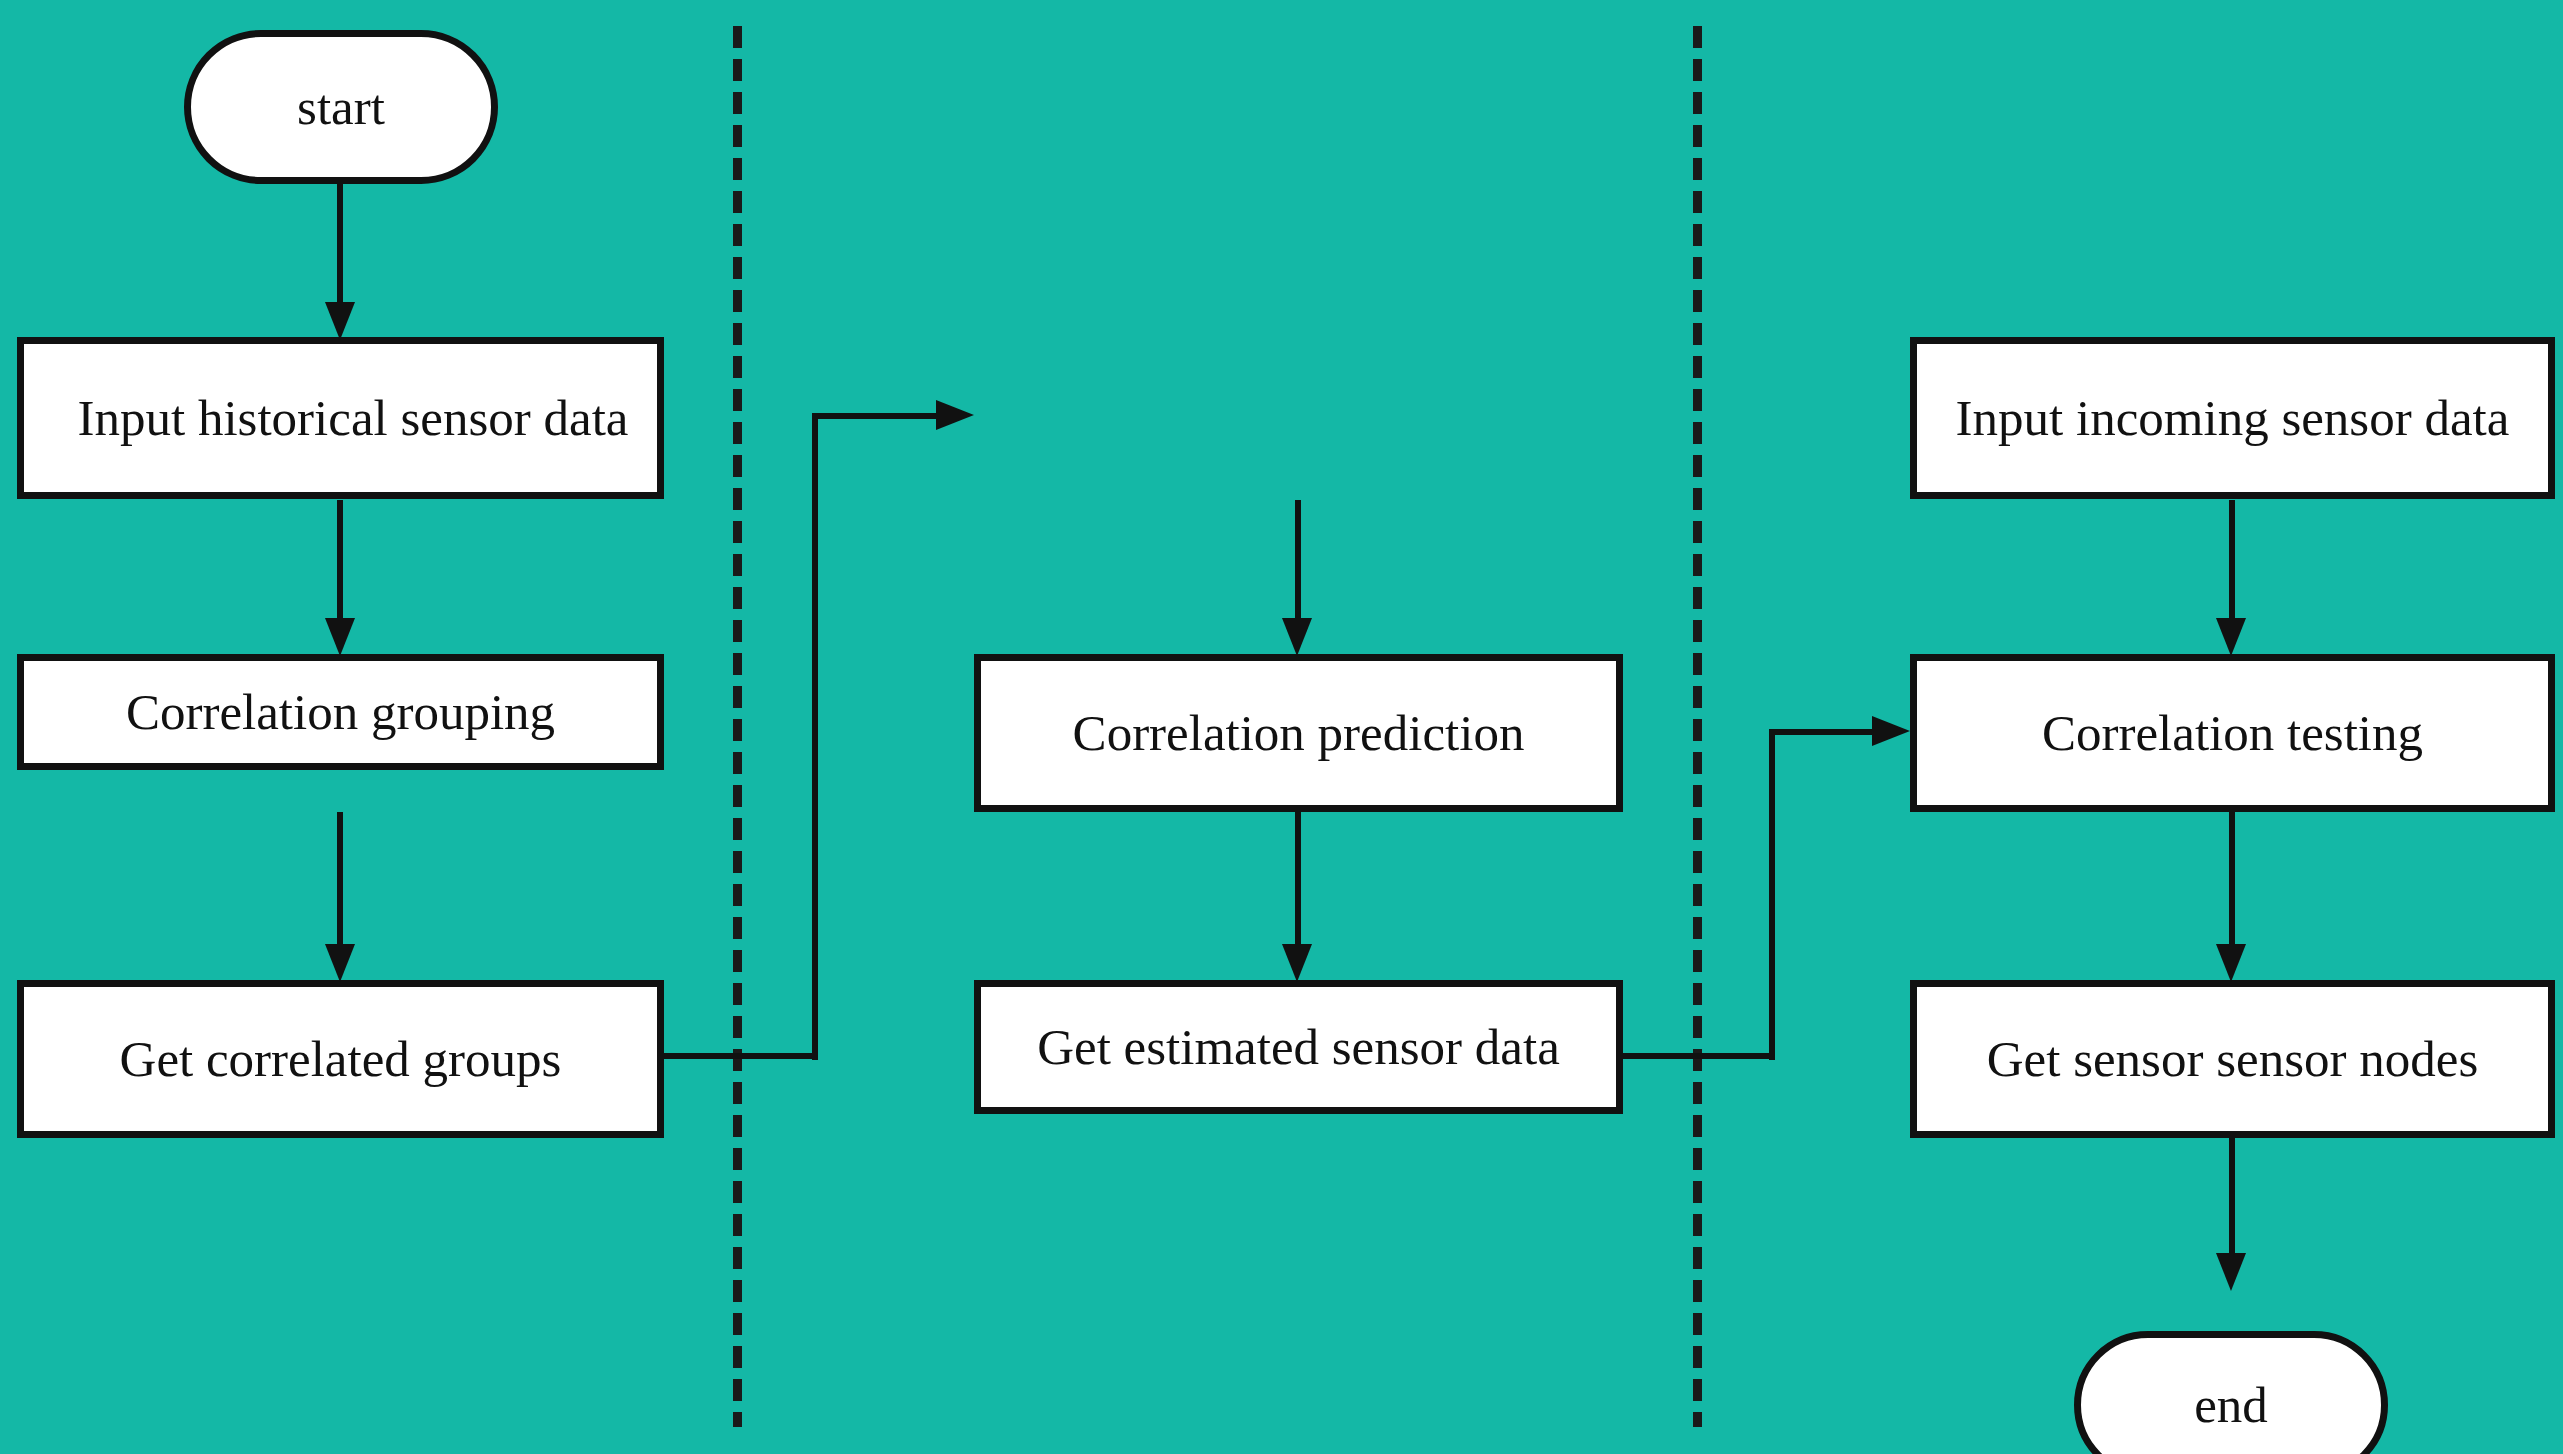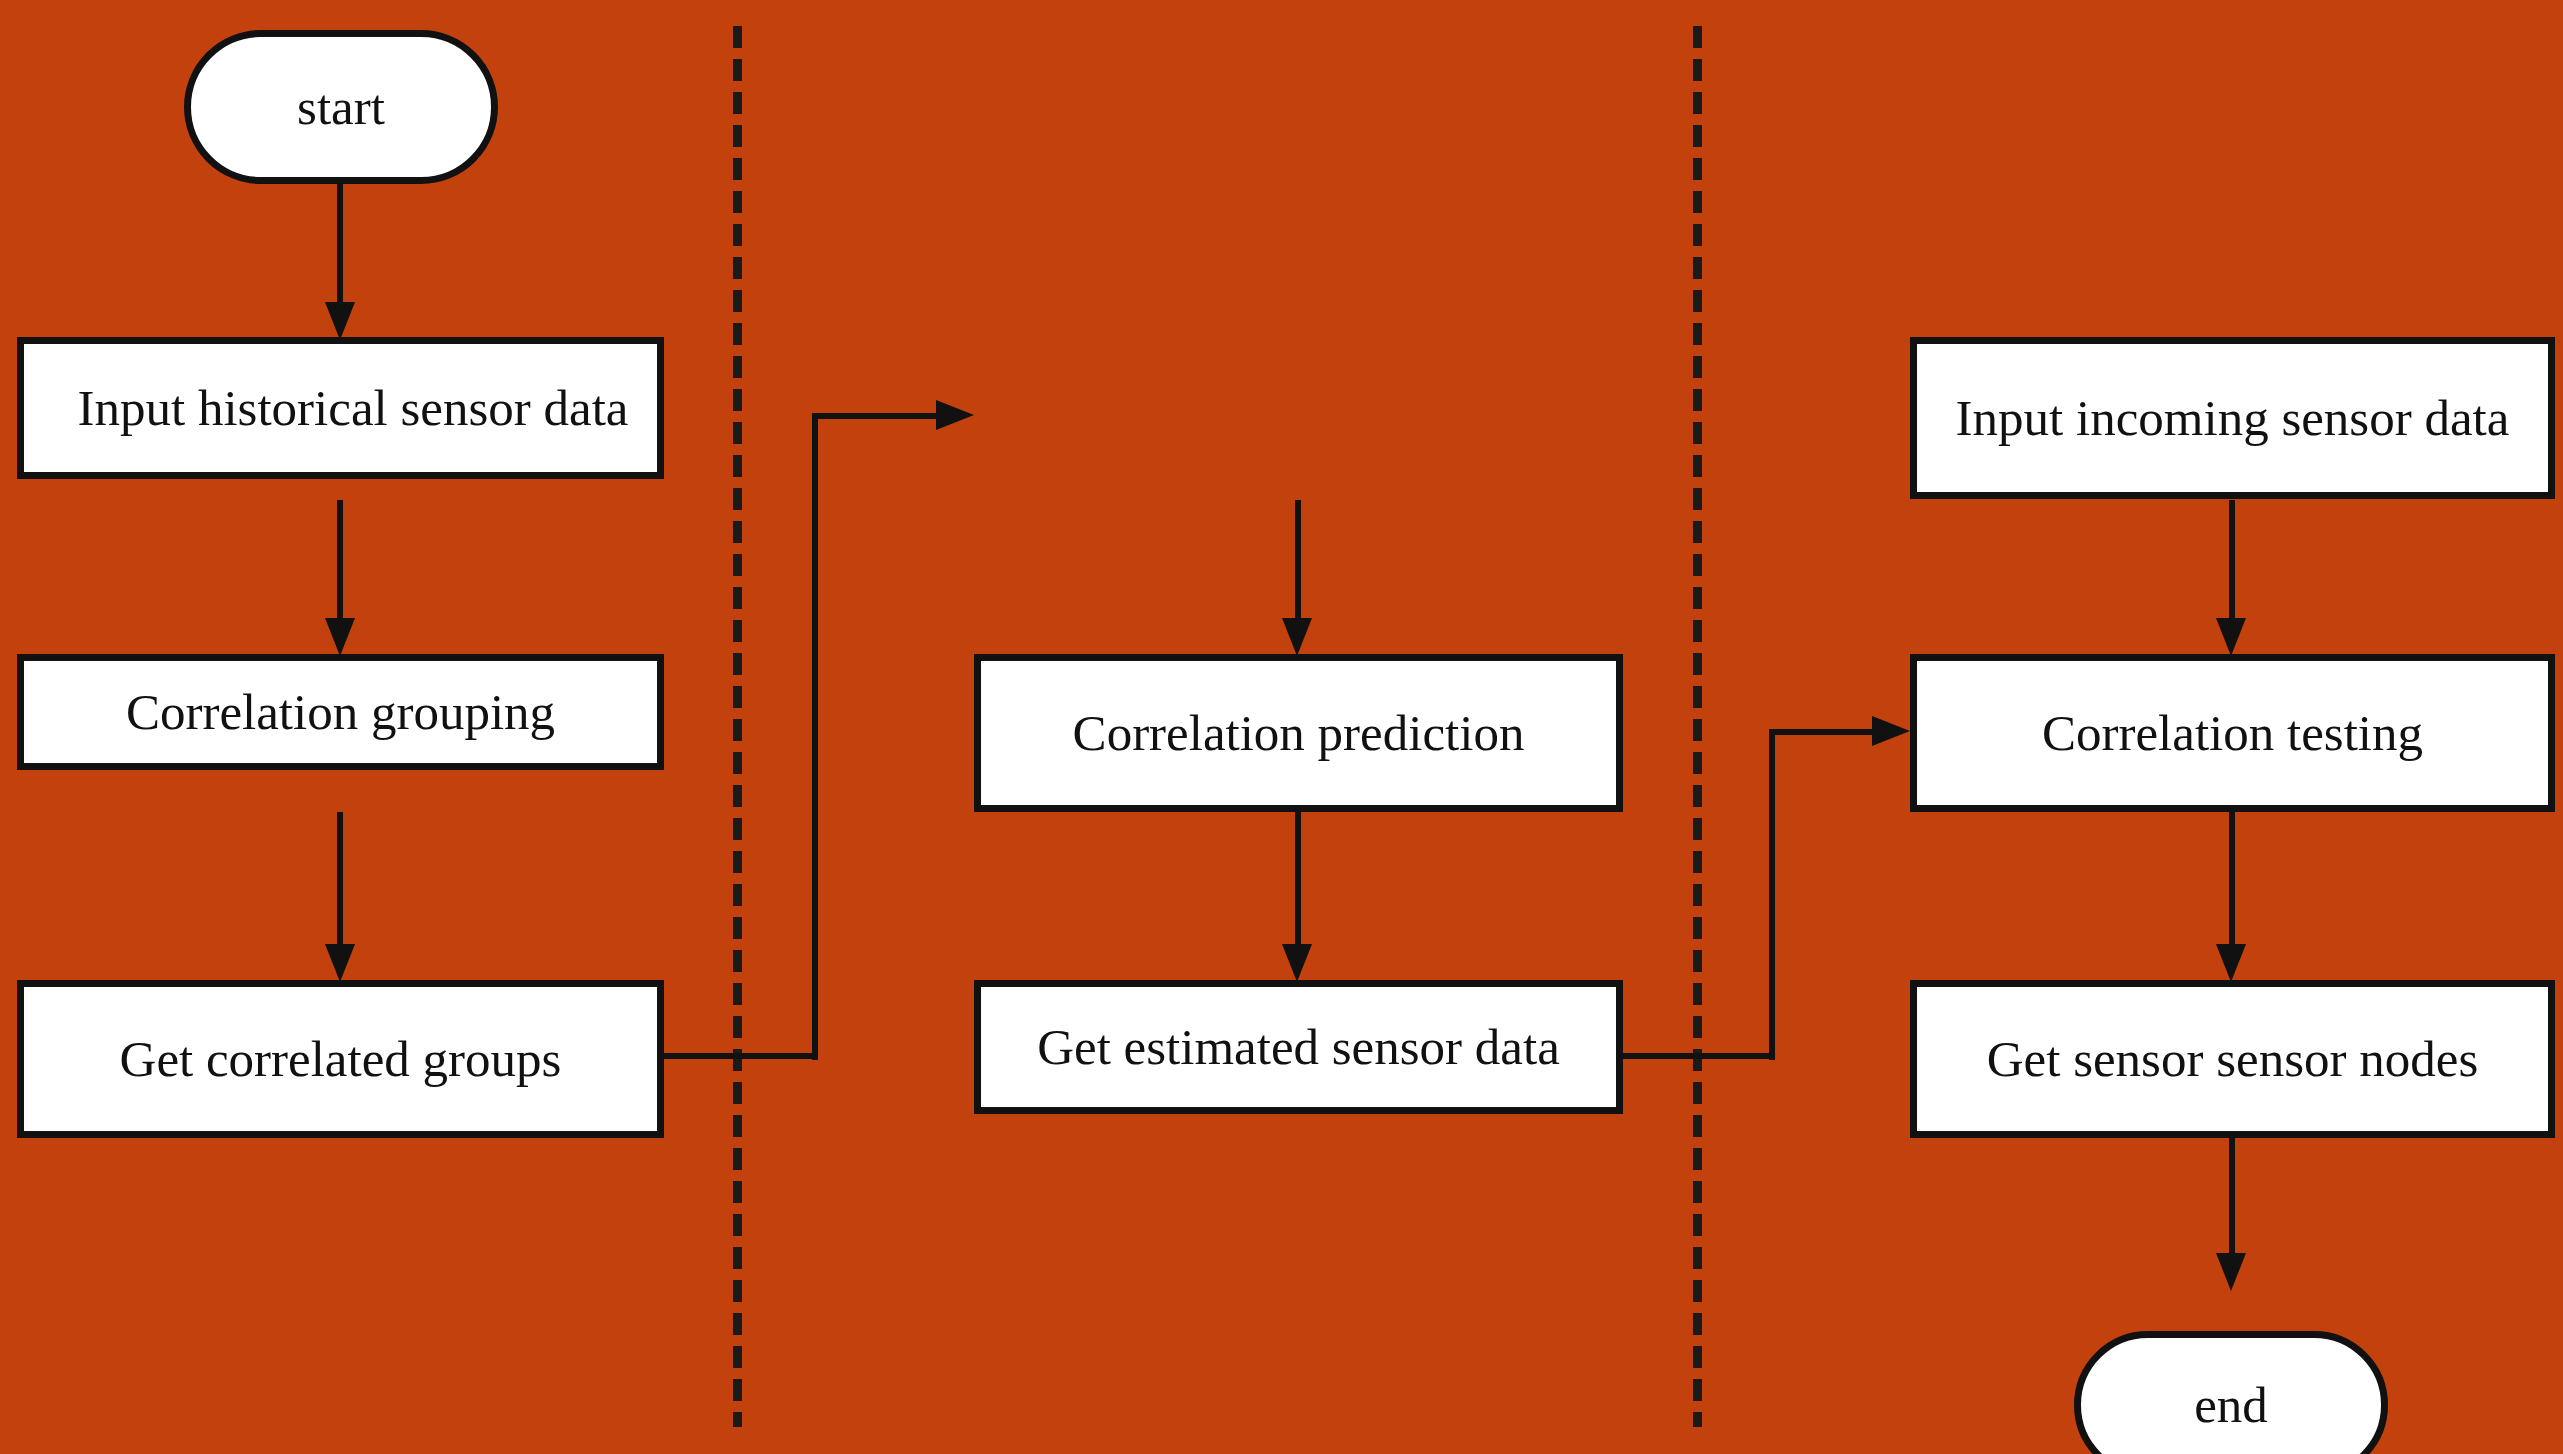--- a/index.html
+++ b/index.html
@@ -1,20 +1,20 @@
 <!DOCTYPE html>
 <html style="font-size:13.7px"><head>
 <meta charset="utf-8">
 <style>
   html, body { margin: 0; padding: 0; background: #ffffff; }
   #canvas {
     position: relative;
     width: 2563px;
     height: 1455px;
-    background: #c2410c;
+    background: #14b8a6;
     font-family: "Liberation Serif", "DejaVu Serif", serif;
     color: #111111;
     overflow: hidden;
   }
   .node {
     position: absolute;
     box-sizing: border-box;
     border: 7.7px solid #111111;
     background: #ffffff;
     display: flex;
@@ -62,21 +62,21 @@
 </head>
 <body>
 
 <div id="canvas">
 
   <div class="dashed-divider" style="left:733px;"></div>
   <div class="dashed-divider" style="left:1693px;"></div>
 
   <div class="node stadium" style="left:184px; top:30px; width:314px; height:154px;">start</div>
 
-  <div class="node" style="left:17px; top:337px; width:647px; height:142px;padding-left:42px;">Input historical sensor data</div>
+  <div class="node" style="left:17px; top:337px; width:647px; height:162px;padding-left:42px;">Input historical sensor data</div>
 
   <div class="node" style="left:17px; top:654px; width:647px; height:116px;">Correlation grouping</div>
 
   <div class="node" style="left:17px; top:980px; width:647px; height:158px;">Get correlated groups</div>
 
 
   <div class="node" style="left:974px; top:654px; width:649px; height:158px;">Correlation prediction</div>
 
   <div class="node" style="left:974px; top:980px; width:649px; height:134px;">Get estimated sensor data</div>
 

